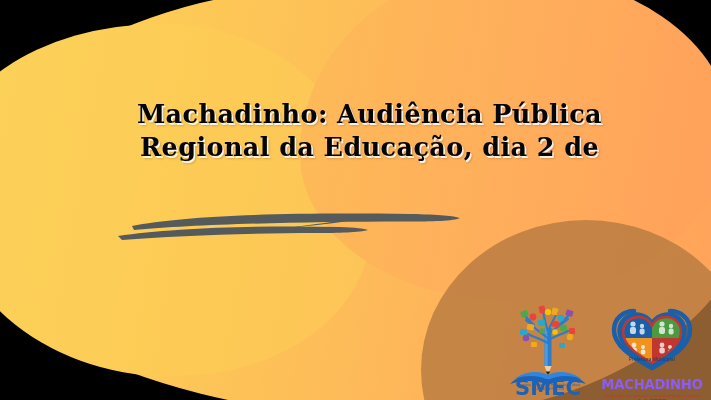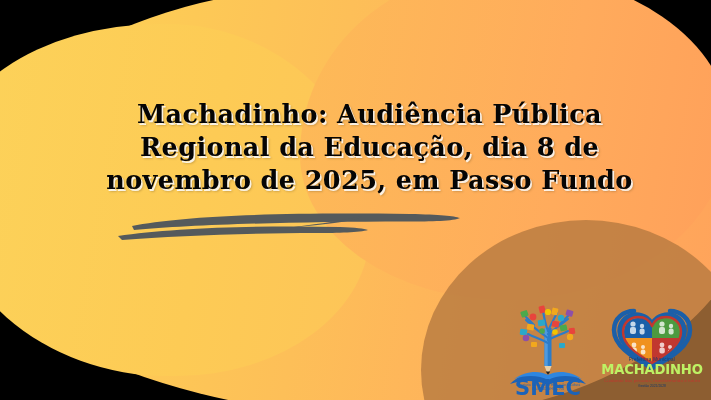--- a/index.html
+++ b/index.html
@@ -78,22 +78,21 @@
 
 <div id="slide">
 
   <div id="blob"></div>
   <div id="blob-b"></div>
   <div id="blob-c"></div>
   <div id="corner-overlay"></div>
 
   <div id="title-block">
     <div class="tline">Machadinho: Audiência Pública</div>
-    <div class="tline">Regional da Educação, dia 8 de</div>
-    <div class="tline">novembro de 2025, em Passo Fundo</div>
+    <div class="tline">Regional da Educação, dia 2 de</div>
   </div>
 
   <svg id="swoosh" width="360" height="48" viewBox="0 0 360 48">
     <path d="M22,28 C70,18 170,14 300,16 C330,16.5 344,18 350,20 C344,23 322,23.5 296,23.5 C180,23.5 80,27 24,32 Z" fill="#555A5C"></path>
     <path d="M8,38 C60,30 150,27 230,29 C246,29.5 254,30.5 258,32 C250,34.5 228,35 206,35 C140,35 64,38 12,42 Z" fill="#555A5C"></path>
     <path d="M252,18 C236,22 198,28 150,33 C136,34.5 128,35.5 126,36 C134,35 170,31 216,26 C240,23.3 250,21 252,18 Z" fill="#555A5C"></path>
   </svg>
 
   <div id="smec-logo">
     <svg class="logo-svg" viewBox="0 0 100 100">
@@ -186,19 +185,19 @@
             <circle cx="70" cy="47" r="2"></circle>
               <rect x="67.8" y="49.4" width="4.6" height="5" rx="2"></rect>
           </g>
         </g>
 
         <path d="M52,63 C35,53 23,44 23,32 C23,22 31,17 38,17 C45,17 50,21 52,26 C54,21 59,17 66,17 C73,17 81,22 81,32 C81,44 69,53 52,63 Z" fill="none" stroke="#C1372F" stroke-width="2.4" stroke-linejoin="round"></path>
       </g>
     </svg>
     <div style="position:absolute;left:0;top:57px;width:104px;text-align:center;line-height:1.12;">
       <div style="font-family:'Liberation Sans',sans-serif;font-size:4.6px;color:#1A3B6B;letter-spacing:.3px;">Prefeitura Municipal</div>
-      <div style="font-family:'DejaVu Sans',sans-serif;font-weight:bold;font-size:13.2px;color:#bef264;letter-spacing:-.2px;margin-top:1px;">MACHADINHO</div>
+      <div style="font-family:'DejaVu Sans',sans-serif;font-weight:bold;font-size:13.2px;color:#8b5cf6;letter-spacing:-.2px;margin-top:16px;">MACHADINHO</div>
       <div style="font-family:'Liberation Sans',sans-serif;font-size:4.4px;color:#C1372F;letter-spacing:.1px;margin-top:1px;">Cuidando das pessoas, transformando o futuro</div>
       <div style="font-family:'Liberation Sans',sans-serif;font-size:3.4px;color:#1A3B6B;margin-top:1px;">Gestão 2021/2028</div>
     </div>
   </div>
 
 </div>
 
 </body></html>

